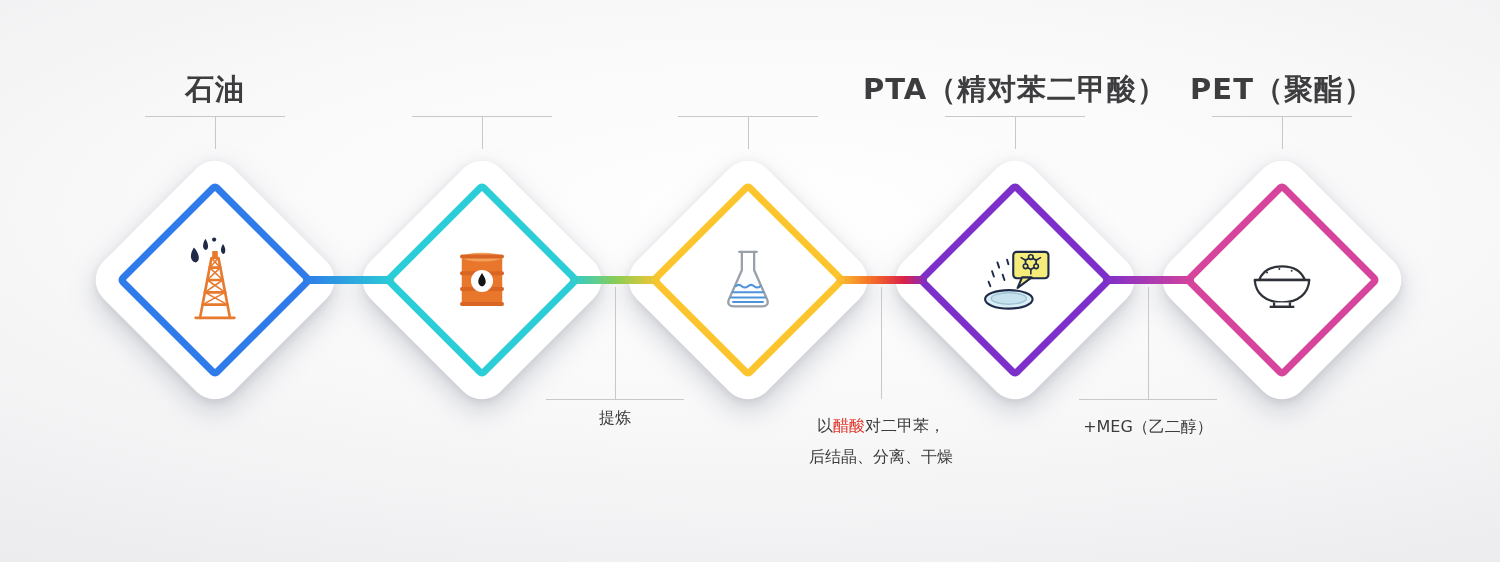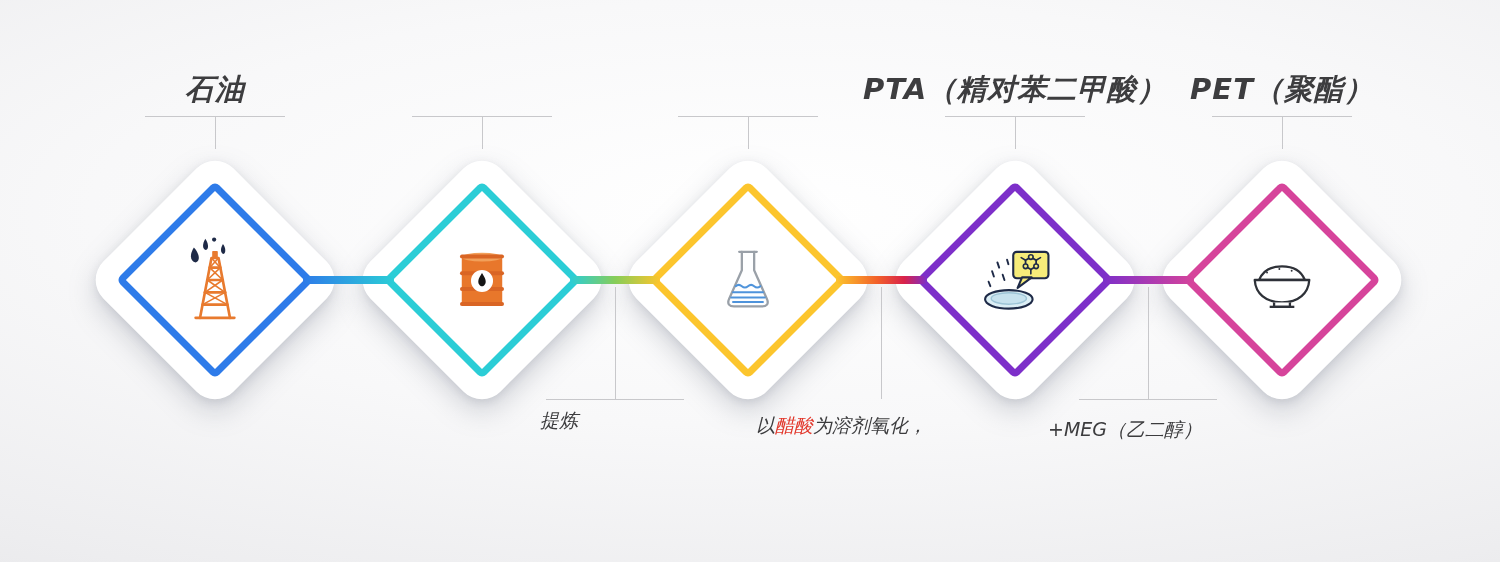--- a/index.html
+++ b/index.html
@@ -1,20 +1,19 @@
 <!DOCTYPE html>
 <html><head>
 <meta charset="utf-8">
 <style>
   html,body{margin:0;padding:0;}
   body{font-family:"DejaVu Sans","Liberation Sans",sans-serif;background:#e9e9eb;}
   .canvas{
     position:relative;width:1500px;height:562px;overflow:hidden;
     background:radial-gradient(115% 95% at 52% 38%, #ffffff 0%, #f8f8f9 40%, #ededef 75%, #e3e3e6 100%);
-    font-style:italic;
   }
   
   .stage{position:absolute;top:0;width:340px;height:562px;}
   .s1{left:45px}.s2{left:312px}.s3{left:578px}.s4{left:845px}.s5{left:1112px}
   .stage .label{
     position:absolute;top:70px;left:0;width:340px;text-align:center;
     font-size:29px;font-weight:bold;color:#3d3d3f;letter-spacing:1px;white-space:nowrap;
   }
   .stage .rule{position:absolute;top:116px;left:100px;width:140px;height:1px;background:#c8c8cb;}
   .stage .tick{position:absolute;top:116px;left:170px;width:1px;height:33px;background:#c8c8cb;}
@@ -32,21 +31,21 @@
   .dicon svg{width:100%;height:100%;display:block;}
   
   .connector{position:absolute;top:276px;height:8px;border-radius:4px;z-index:5;}
   .c1{left:303px;width:91px;background:linear-gradient(90deg,#2E7BE9,#2BCDD6);}
   .c2{left:570px;width:90px;background:linear-gradient(90deg,#2BCDD6,#86CD59 50%,#FCC52D);}
   .c3{left:836px;width:91px;background:linear-gradient(90deg,#FCC52D,#F2612A 45%,#D8224B 75%,#7D2FC9);}
   .c4{left:1103px;width:91px;background:linear-gradient(90deg,#7D2FC9,#D6449B);}
   
   .vline{position:absolute;width:1px;background:#c8c8cb;z-index:1;}
   .hbar{position:absolute;height:1px;background:#c8c8cb;z-index:1;}
-  .ann-text{position:absolute;font-size:19px;color:#3c3c3e;text-align:left;z-index:1;}
+  .ann-text{position:absolute;font-size:16px;color:#3c3c3e;text-align:center;z-index:1;}
   .v-refine{left:615px;top:287px;height:112px;}
   .h-refine{left:546px;top:399px;width:138px;}
   .t-refine{left:540px;top:408px;width:150px;}
   .v-oxid{left:881px;top:287px;height:112px;}
   .t-oxid{left:756px;top:410px;width:250px;line-height:31px;}
   .v-meg{left:1148px;top:287px;height:112px;}
   .h-meg{left:1079px;top:399px;width:138px;}
   .t-meg{left:1048px;top:417px;width:200px;}
   .hl{color:#E2372B;}
 </style>
@@ -189,20 +188,21 @@
   <div class="connector c2"></div>
   <div class="connector c3"></div>
   <div class="connector c4"></div>
 
   <div class="vline v-refine"></div>
   <div class="hbar h-refine"></div>
   <div class="ann-text t-refine">提炼</div>
 
   <div class="vline v-oxid"></div>
   <div class="ann-text t-oxid">
-    <div><span>以</span><span class="hl" style="color: rgb(226, 55, 43);">醋酸</span><span>为溶剂氧化，</span></div>
+    <div><span>以</span><span class="hl" style="color: rgb(226, 55, 43);">醋酸</span><span>对二甲苯，</span></div>
+    <div>后结晶、分离、干燥</div>
   </div>
 
   <div class="vline v-meg"></div>
   <div class="hbar h-meg"></div>
   <div class="ann-text t-meg">+MEG（乙二醇）</div>
 
 </div>
 
 </body></html>

